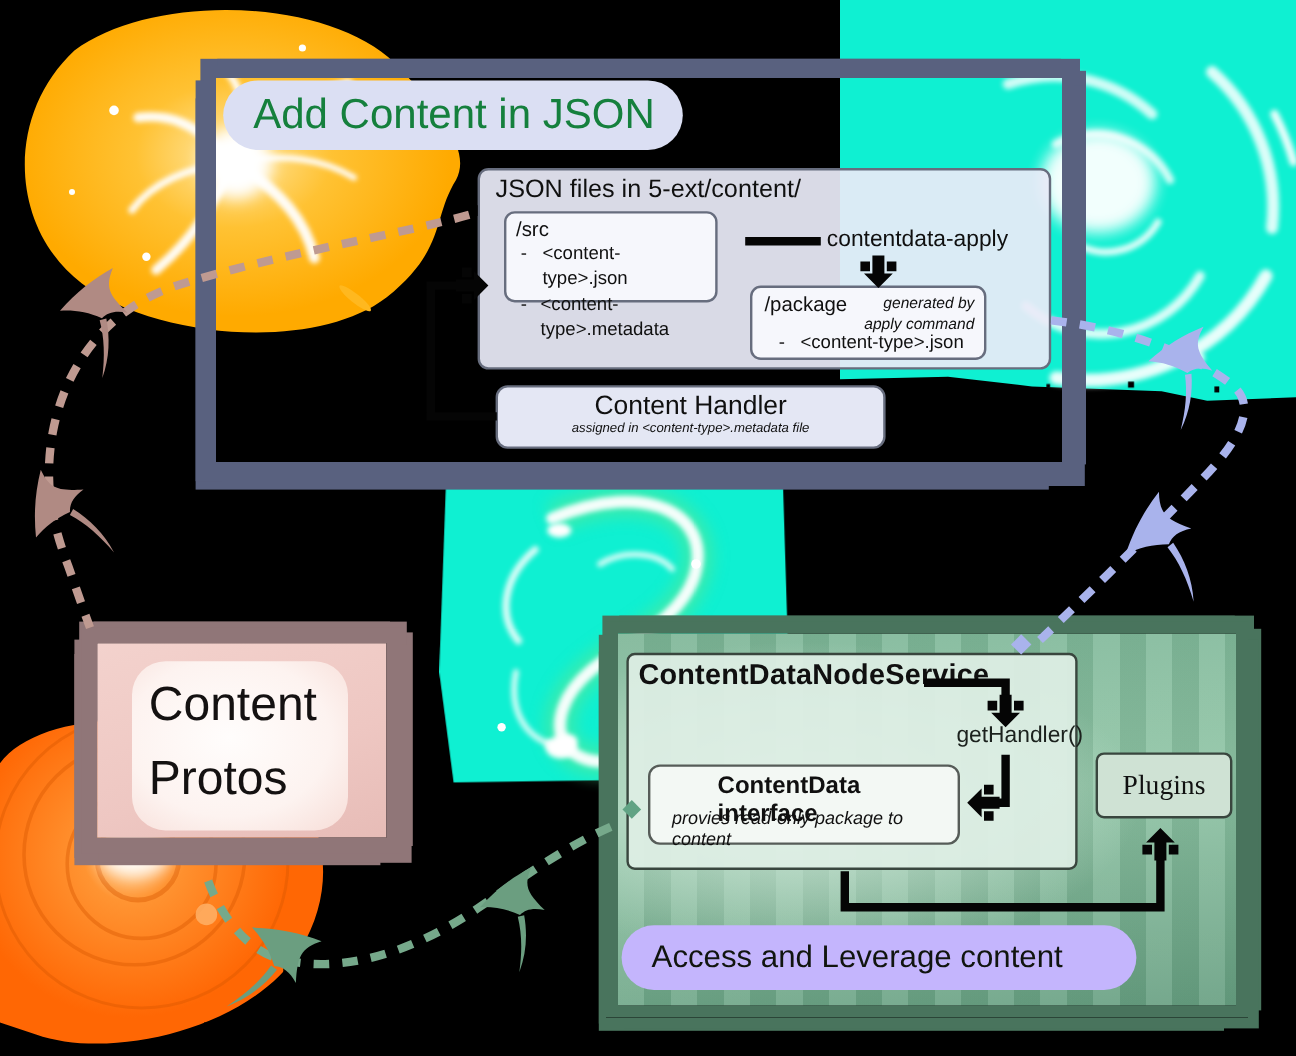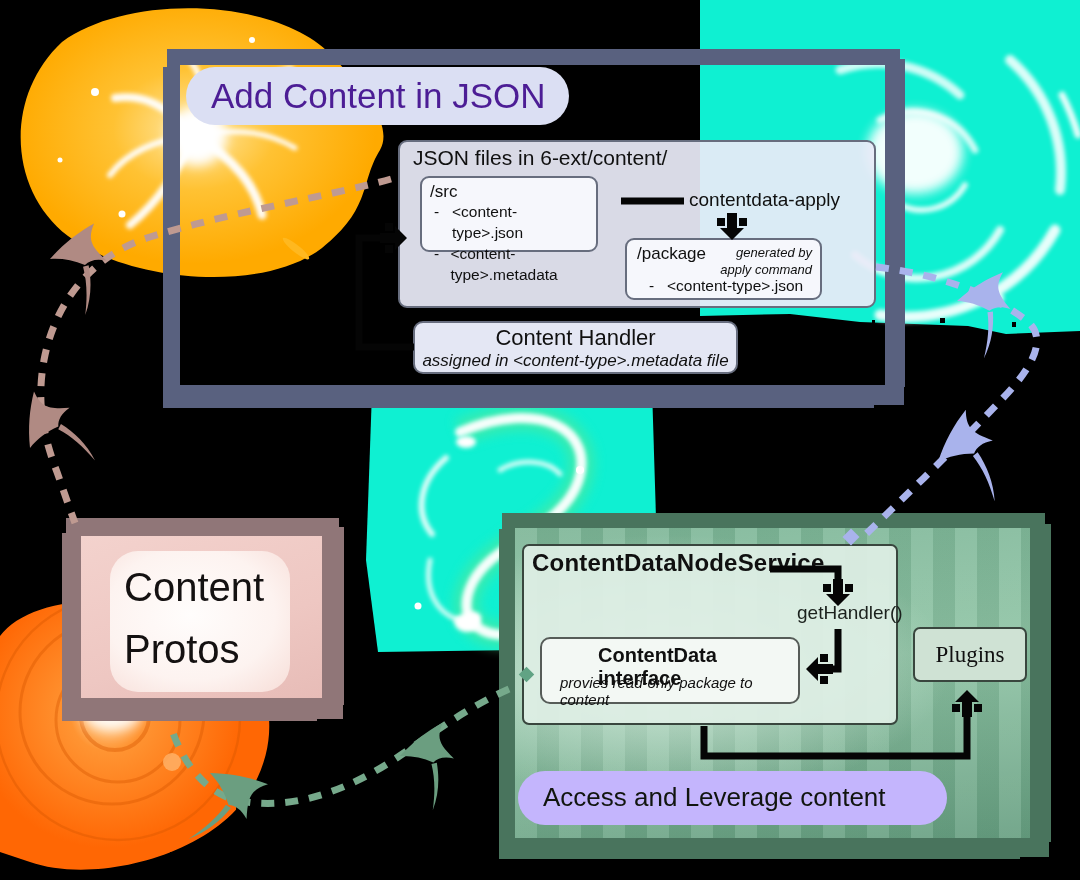--- a/index.html
+++ b/index.html
@@ -31,21 +31,21 @@
   #protos-box{left:68px;top:523px;width:267px;height:188px;border:13px solid #907678;
     background:linear-gradient(160deg,#f3d2cd 0%,#eec7c2 60%,#e7bcb7 100%);
     box-shadow: 11px 11px 0 -3px #907678, -9px 7px 0 -3px #907678,
                 7px -8px 0 -3px #907678, -6px -9px 0 -4px #907678,
                 14px -1px 0 -5px #907678, -12px 16px 0 -6px #907678;}
   #protos-inner{left:110px;top:551px;width:180px;height:141px;border-radius:28px;
     background:radial-gradient(ellipse at 45% 45%, #fffdfc 0%, #fdf3f0 60%, #f7ddd7 100%);}
   #protos-title{left:124px;top:556px;font-size:40px;line-height:62px;white-space:pre-line;color:#141111;}
 
   
-  .pill{position:absolute;border-radius:30px;color:#4c1d95;}
+  .pill{position:absolute;border-radius:30px;color:#15803d;}
   #title-pill{left:186px;top:67px;width:383px;height:58px;background:#dbdff3;
     font-size:35px;line-height:57px;padding-left:25px;}
   #access-pill{left:518px;top:771px;width:429px;height:54px;background:#c4b5fd;
     font-size:26px;line-height:53px;padding-left:25px;color:#11150f;}
 
   
   .wbox{position:absolute;border:2px solid #676d7e;border-radius:9px;background:#f6f7fc;}
   #json-files-box{left:398px;top:140px;width:478px;height:168px;background:rgba(233,235,247,.93);}
   #json-files-title{left:413px;top:146px;font-size:21px;}
   #src-box{left:420px;top:176px;width:178px;height:76px;padding:4px 8px;}
@@ -54,21 +54,21 @@
   .file-row{display:flex;gap:10px;font-size:15.5px;line-height:1.35;padding-left:4px;}
   .file-row .dash{width:8px;}
   #package-name{position:absolute;left:10px;top:4px;}
   #package-note{position:absolute;right:8px;top:5px;font-size:13px;font-style:italic;
     text-align:right;white-space:pre-line;line-height:1.3;}
   #package-files{position:absolute;left:18px;top:36px;}
   #apply-label{left:689px;top:189px;font-size:19px;}
   #handler-box{left:413px;top:321px;width:325px;height:53px;background:#e4e7f4;
     border:2px solid #676d7e;border-radius:10px;text-align:center;}
   #handler-title{font-size:22px;line-height:1.2;margin-top:2px;}
-  #handler-sub{font-size:17px;font-style:italic;}
+  #handler-sub{font-size:11px;font-style:italic;}
 
   
   #node-panel{left:522px;top:544px;width:376px;height:181px;background:rgba(222,239,229,.92);
     border:2.5px solid #39463e;border-radius:7px;}
   #node-title{left:532px;top:549px;font-size:24px;font-weight:bold;letter-spacing:.2px;}
   #node-desc{left:546px;top:583px;font-size:15.5px;font-style:italic;white-space:pre-line;line-height:1.35;color:#17201a;}
   #cd-box{left:540px;top:637px;width:260px;height:67px;background:#f3f8f4;
     border:2px solid #565c58;border-radius:10px;}
   #cd-title{position:absolute;left:12px;top:5px;font-size:20px;font-weight:bold;margin-left:44px;}
   #cd-desc{position:absolute;left:18px;top:35px;font-size:15px;font-style:italic;}
@@ -187,21 +187,21 @@
           <rect x="280" y="726" width="3" height="4"></rect>
         <rect x="170" y="852" width="4" height="3"></rect>
       </g>
     </g>
   </svg>
 
   <div class="bigbox" id="blue-box"></div>
   <div class="pill" id="title-pill"><span>Add Content in JSON</span></div>
 
   <div class="wbox" id="json-files-box"></div>
-  <div class="abs" id="json-files-title">JSON files in 6-ext/content/</div>
+  <div class="abs" id="json-files-title">JSON files in 5-ext/content/</div>
 
   <div class="wbox" id="src-box">
     <div class="folder-name">/src</div>
     <div class="file-row">
       <span class="dash">-</span>
       <span>&lt;content-type&gt;.json</span>
     </div>
     <div class="file-row">
       <span class="dash">-</span>
       <span>&lt;content-type&gt;.metadata</span>

